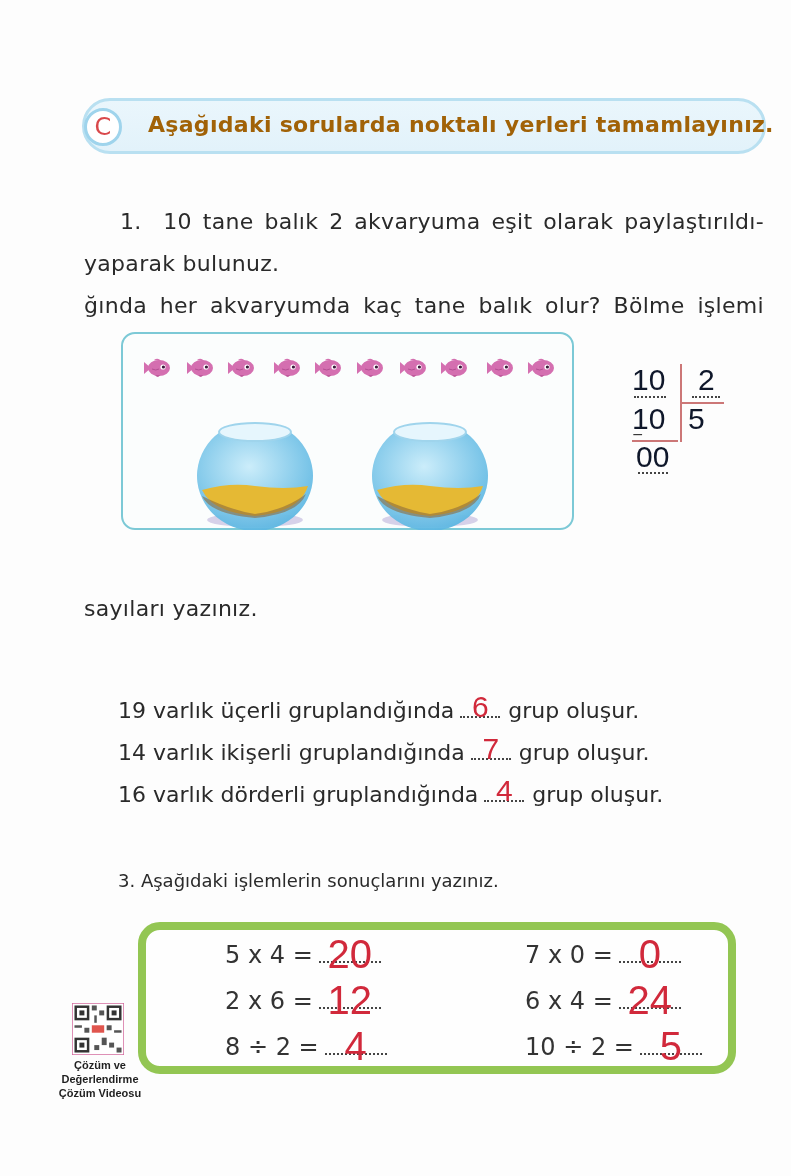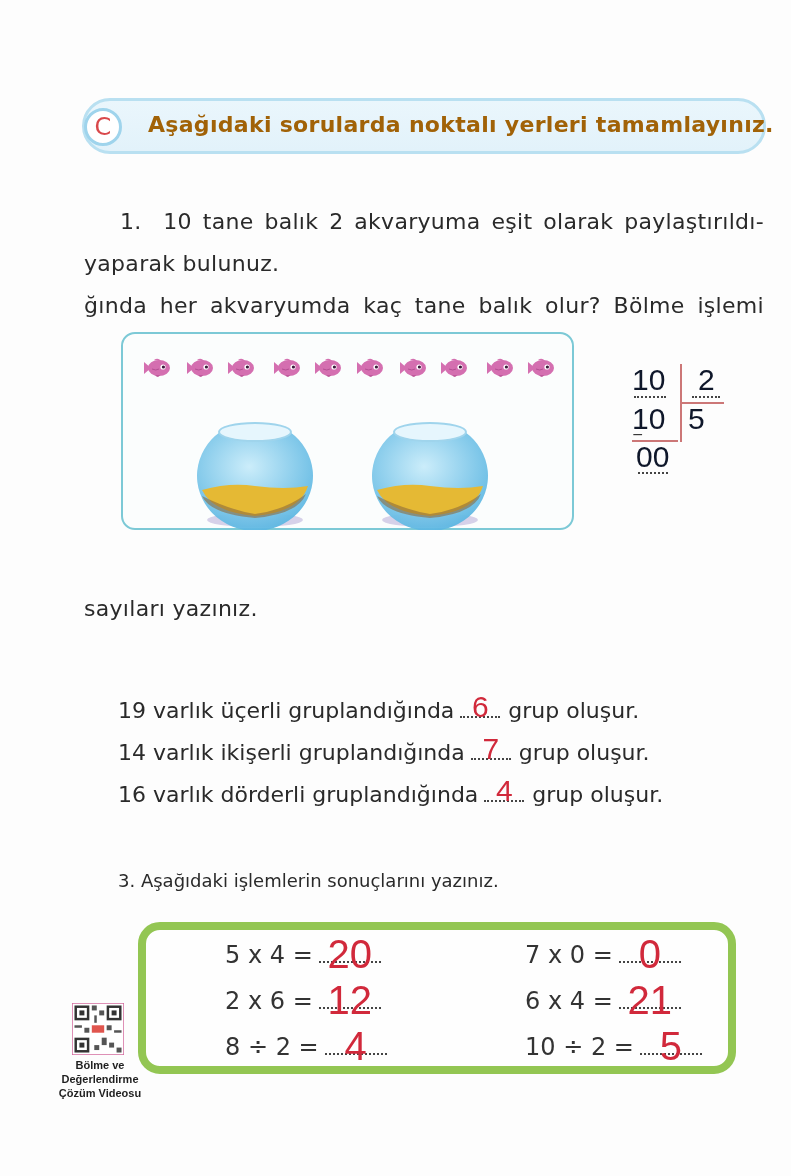--- a/index.html
+++ b/index.html
@@ -233,21 +233,21 @@
 <div class="abs q3">
   <span>3.</span> <span>Aşağıdaki işlemlerin sonuçlarını yazınız.</span>
 </div>
 
 <div class="abs green-box"></div>
 <div class="abs ops">
   <div class="op" style="left:0;top:0;"><span>5 x 4 =</span><span class="blank"><span class="ans">20</span></span></div>
   <div class="op" style="left:0;top:46px;"><span>2 x 6 =</span><span class="blank"><span class="ans">12</span></span></div>
   <div class="op" style="left:0;top:92px;"><span>8 ÷ 2 =</span><span class="blank"><span class="ans">4</span></span></div>
   <div class="op" style="left:300px;top:0;"><span>7 x 0 =</span><span class="blank"><span class="ans">0</span></span></div>
-  <div class="op" style="left:300px;top:46px;"><span>6 x 4 =</span><span class="blank"><span class="ans">21</span></span></div>
+  <div class="op" style="left:300px;top:46px;"><span>6 x 4 =</span><span class="blank"><span class="ans">24</span></span></div>
   <div class="op" style="left:300px;top:92px;"><span>10 ÷ 2 =</span><span class="blank"><span class="ans">5</span></span></div>
 </div>
 
 <svg class="abs qr" viewBox="0 0 21 21">
   <rect width="21" height="21" fill="#fff" stroke="#d36a9e" stroke-width="0.6"></rect>
   <rect x="1" y="1" width="6" height="6" fill="#333"></rect>
     <rect x="2" y="2" width="4" height="4" fill="#fff"></rect>
     <rect x="3" y="3" width="2" height="2" fill="#333"></rect>
   <rect x="14" y="1" width="6" height="6" fill="#333"></rect>
     <rect x="15" y="2" width="4" height="4" fill="#fff"></rect>
@@ -262,16 +262,16 @@
     <rect x="5" y="10" width="2" height="2" fill="#555"></rect>
     <rect x="14" y="9" width="2" height="2" fill="#555"></rect>
   <rect x="17" y="11" width="3" height="1" fill="#555"></rect>
     <rect x="12" y="14" width="2" height="3" fill="#555"></rect>
     <rect x="15" y="16" width="2" height="2" fill="#555"></rect>
   <rect x="18" y="18" width="2" height="2" fill="#555"></rect>
     <rect x="9" y="17" width="2" height="2" fill="#555"></rect>
   <rect x="8" y="9" width="5" height="3" fill="#e0554e"></rect>
 </svg>
 <div class="abs qr-caption">
-  <div>Bölme ve</div>
+  <div>Çözüm ve</div>
   <div>Değerlendirme</div>
   <div>Çözüm Videosu</div>
 </div>
 
 </body></html>

